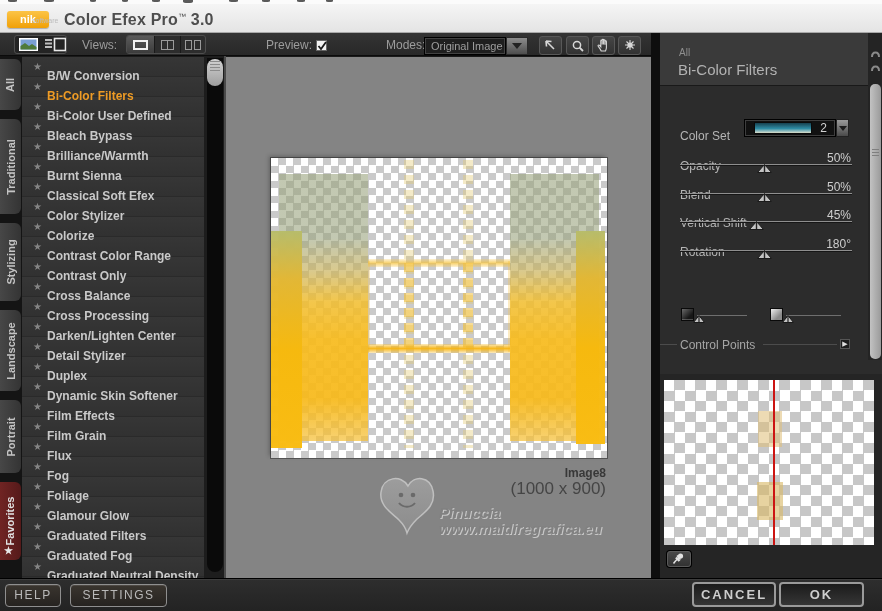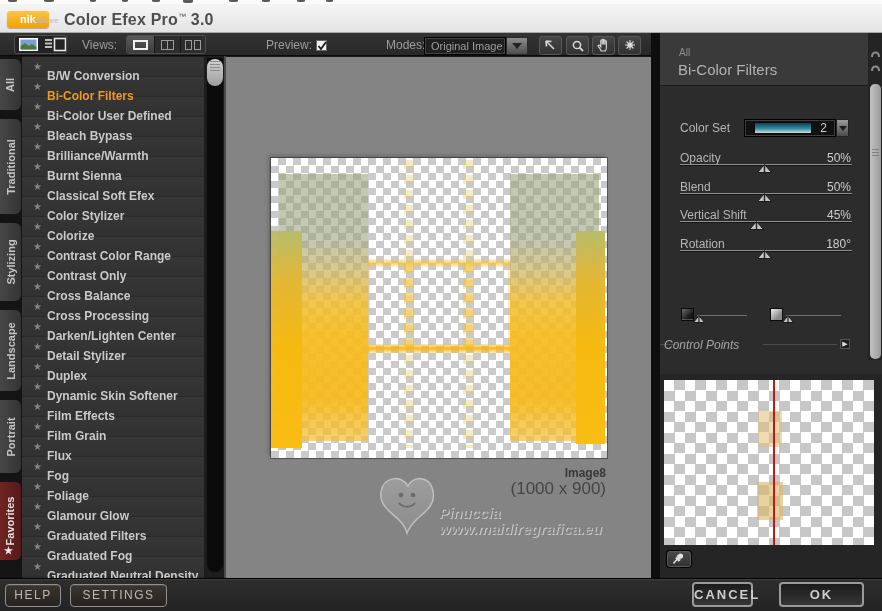--- a/index.html
+++ b/index.html
@@ -38,21 +38,21 @@
 
 #preview{left:226px;top:57px;width:425px;height:521px;background:#848484;}
 #divider{left:651px;top:33px;width:9px;height:545px;background:#0e0e0e;}
 #img{left:45px;top:101px;width:336px;height:300px;background:#fff;outline:1px solid rgba(0,0,0,.35);box-shadow:-2px -2px 4px rgba(0,0,0,.25);}
 #img .checker{position:absolute;left:0;top:0;width:100%;height:100%;
  background:repeating-conic-gradient(#cacaca 0% 25%,#ffffff 0% 50%);background-size:15px 15px;}
 .ov{position:absolute;}
 
 #rpanel{left:660px;top:33px;width:222px;height:545px;background:#2c2c2c;color:#b5b5b5;font-size:12px;}
 #rphead{left:0;top:0;width:222px;height:53px;background:#3a3a3a;border-bottom:1px solid #191919;}
-.rlabel{position:absolute;left:20px;}
+.rlabel{position:absolute;left:20px;margin-top:8px;}
 .rval{position:absolute;right:31px;text-align:right;color:#cdcdcd;}
 .sline{position:absolute;left:20px;width:172px;height:1px;background:#8f8f8f;box-shadow:0 1px 0 #161616;}
 .tri{position:absolute;width:15px;height:9px;}
 .secrow{position:absolute;left:0;width:222px;height:12px;}
 .secrow .ln{position:absolute;top:6px;height:1px;background:#4c4c4c;}
 .secbtn{position:absolute;width:10px;height:10px;background:#1d1d1d;border:1px solid #555;color:#ddd;font-size:7px;line-height:8px;text-align:center;}
 #loupebar{left:0;top:319px;width:222px;height:22px;background:#313131;border-top:1px solid #404040;border-bottom:1px solid #1c1c1c;color:#999;}
 #loupe{left:4px;top:347px;width:210px;height:165px;
  background:repeating-conic-gradient(#c7c7c7 0% 25%,#ffffff 0% 50%);background-size:21px 21px;}
 #pinbtn{left:7px;top:518px;width:24px;height:16px;background:linear-gradient(#484848,#323232);border:1px solid #5a5a5a;border-radius:3px;box-shadow:0 0 0 1px #000;color:#ddd;font-size:10px;text-align:center;line-height:14px;}
@@ -381,21 +381,21 @@
     </svg>
   <div class="abs" style="left:110px;top:275px;width:13px;height:13px;border:1px solid #0a0a0a;background:linear-gradient(135deg,#f0f0f0,#8a8a8a 70%);"></div>
   <div class="abs" style="left:126px;top:282px;width:55px;height:1px;background:#6f6f6f;"></div>
   <svg class="tri" style="left:122px;top:282px;width:12px;height:8px;">
       <polygon points="0.5,7.5 6,0.5 11.5,7.5" fill="#c3c3c3" stroke="#1a1a1a" stroke-width="1"></polygon>
       <line x1="6" y1="1" x2="6" y2="7" stroke="#222" stroke-width="1.2"></line>
     </svg>
 
   <div class="secrow" style="top:305px;">
     <div class="ln" style="left:0;width:17px;"></div>
-    <div class="abs" style="left:4px;top:0;color:#a5a5a5;font-style:italic;">Control Points</div>
+    <div class="abs" style="left:20px;top:0;color:#a5a5a5;">Control Points</div>
     <div class="ln" style="left:103px;width:74px;"></div>
     <div class="secbtn" style="left:180px;top:1px;">▶</div>
   </div>
 
   <div class="abs" style="left:0;top:341px;width:222px;height:204px;background:#252525;"></div>
   <div class="abs" id="loupe">
     <div class="abs" style="left:94px;top:31px;width:24px;height:36px;background:rgba(222,190,118,.55);"></div>
     <div class="abs" style="left:93px;top:102px;width:26px;height:38px;background:rgba(216,184,102,.62);"></div>
     <div class="abs" style="left:109px;top:0;width:2px;height:165px;background:#cc1412;"></div>
   </div>
@@ -416,15 +416,15 @@
         <div style="height:1px;background:#7f7f7f;margin-bottom:2px;"></div>
         <div style="height:1px;background:#7f7f7f;margin-bottom:2px;"></div>
         <div style="height:1px;background:#7f7f7f;"></div>
       </div>
     </div>
   </div>
 </div>
 <div class="abs" id="bottombar">
   <div class="bbtn" id="helpbtn" style="left:5px;width:56px;">HELP</div>
   <div class="bbtn" id="setbtn" style="left:70px;width:97px;">SETTINGS</div>
-  <div class="bbtn" id="cancelbtn" style="left:692px;width:61px;">CANCEL</div>
+  <div class="bbtn" id="cancelbtn" style="left:692px;width:84px;">CANCEL</div>
   <div class="bbtn" id="okbtn" style="left:779px;width:85px;">OK</div>
 </div>
 
 </body></html>

